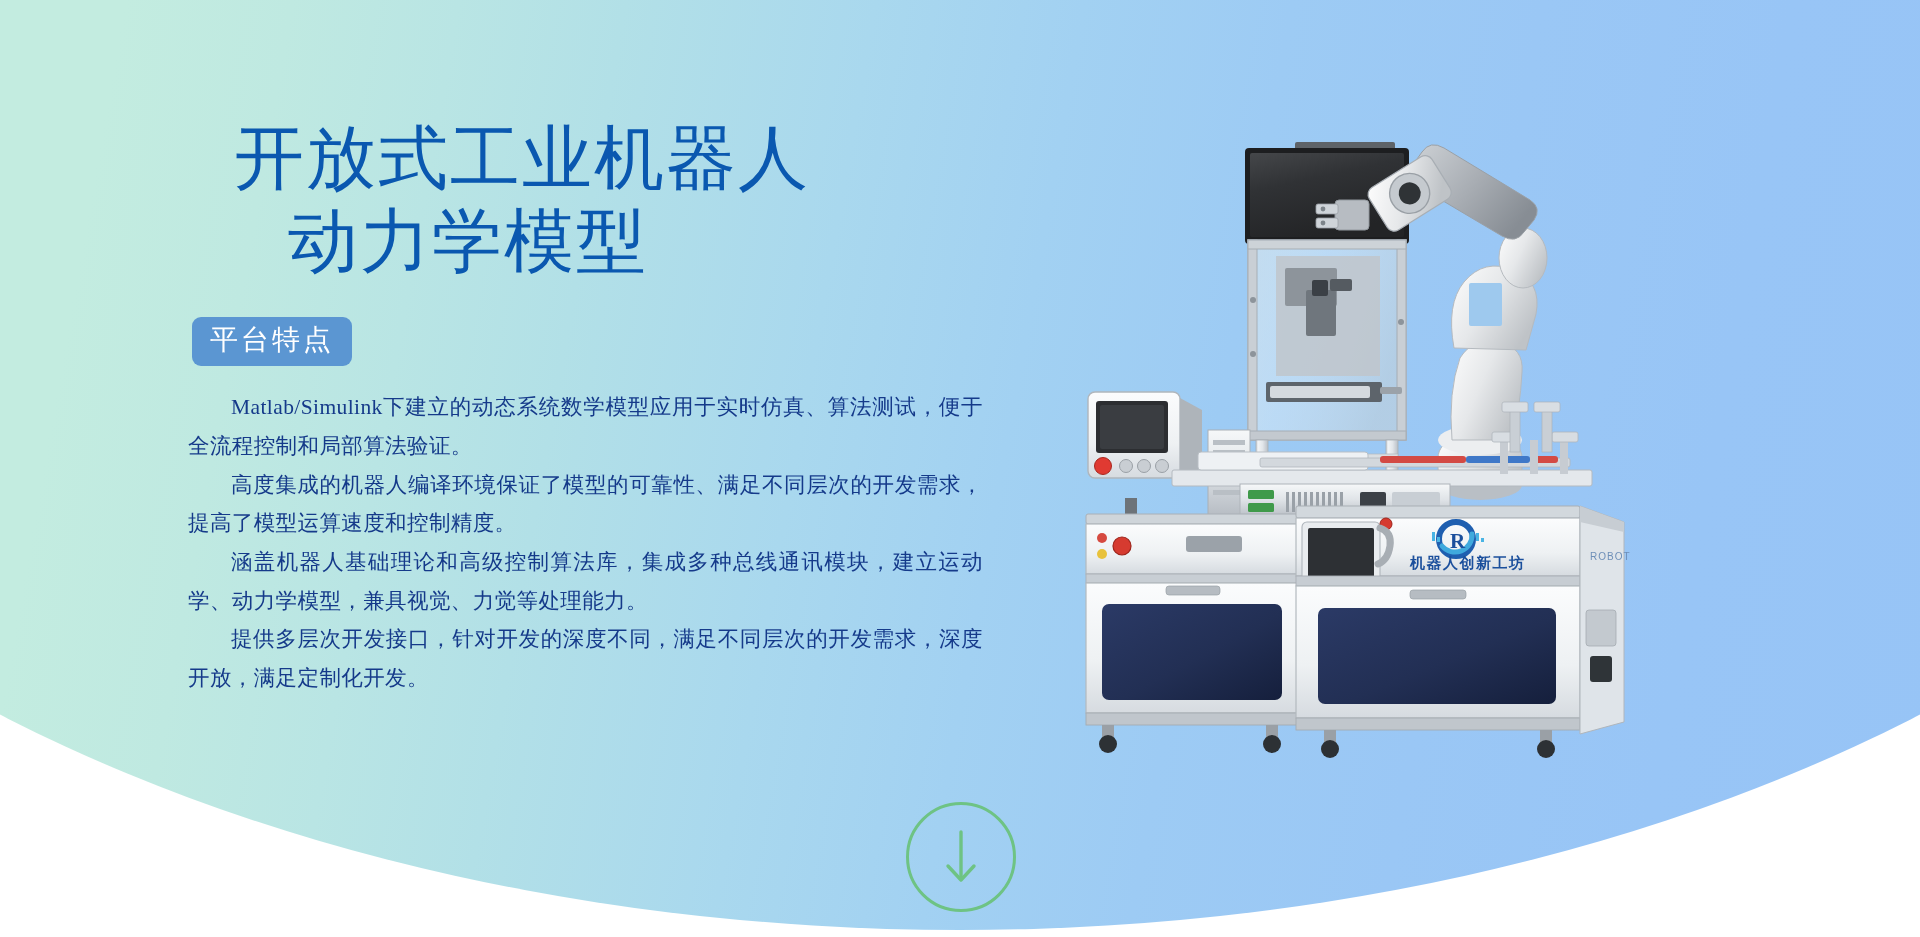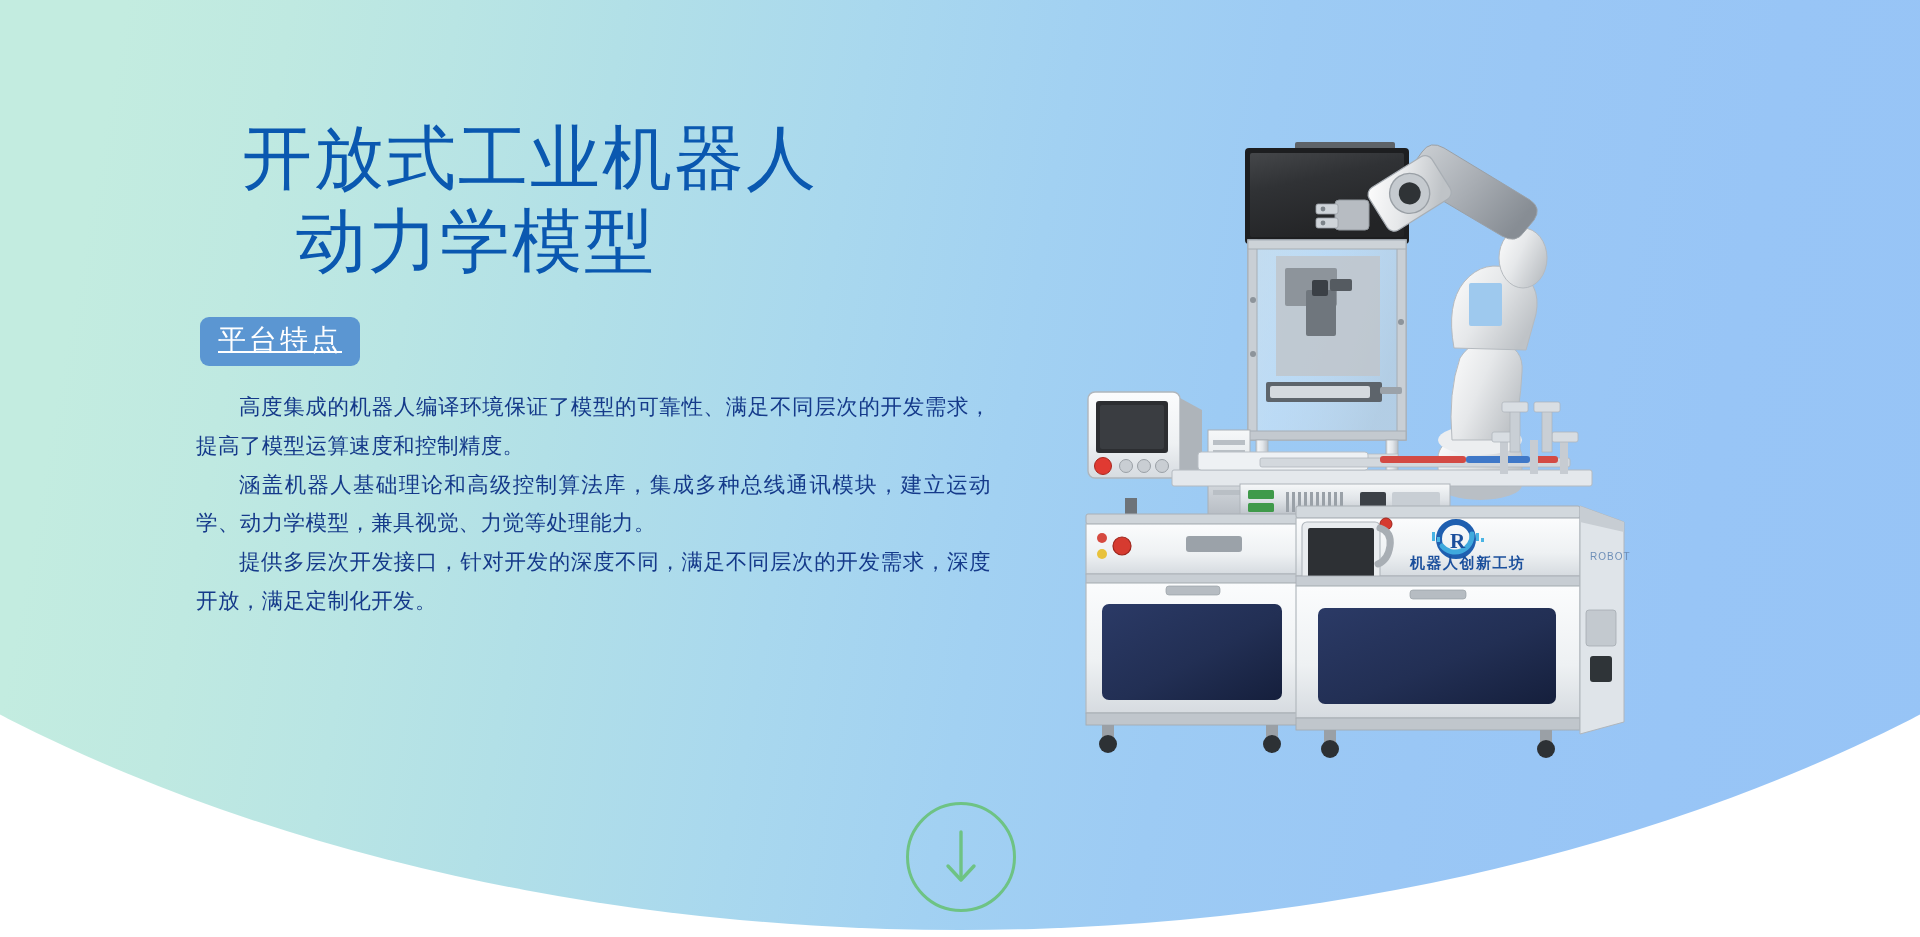--- a/index.html
+++ b/index.html
@@ -40,21 +40,21 @@
         #9ac7f5 74%,
         #98c5f6 86%,
         #97c4f6 100%);
     -webkit-clip-path: ellipse(1500px 930px at 960px 0px);
     clip-path: ellipse(1500px 930px at 960px 0px);
   }
 
   
   .text-col {
     position: absolute;
-    left: 196px;
+    left: 188px;
     top: 118px;
     width: 820px;
   }
 
   .headline {
     font-family: "Liberation Serif", "DejaVu Serif", serif;
     color: #0a58b0;
     font-size: 70px;
     line-height: 1.18;
     letter-spacing: 2px;
@@ -71,21 +71,20 @@
     margin-left: 4px;
     background: #5b96d2;
     color: #ffffff;
     font-family: "Liberation Serif", "DejaVu Serif", serif;
     font-size: 28px;
     line-height: 1;
     padding: 9px 18px 12px 18px;
     border-radius: 9px;
     letter-spacing: 3px;
     white-space: nowrap;
-    text-decoration: underline;
   }
 
   .body-copy {
     margin-top: 22px;
     width: 795px;
     color: #153a8a;
     font-family: "Liberation Serif", "DejaVu Serif", serif;
     font-size: 21.5px;
     line-height: 1.80;
     letter-spacing: 0.4px;
@@ -129,20 +128,21 @@
   <div class="text-col">
 
     <h1 class="headline">
       <span class="line-1">开放式工业机器人</span>
       <span class="line-2">动力学模型</span>
     </h1>
 
     <div class="badge">平台特点</div>
 
     <div class="body-copy">
+      <p>Matlab/Simulink下建立的动态系统数学模型应用于实时仿真、算法测试，便于全流程控制和局部算法验证。</p>
       <p>高度集成的机器人编译环境保证了模型的可靠性、满足不同层次的开发需求，提高了模型运算速度和控制精度。</p>
       <p>涵盖机器人基础理论和高级控制算法库，集成多种总线通讯模块，建立运动学、动力学模型，兼具视觉、力觉等处理能力。</p>
       <p>提供多层次开发接口，针对开发的深度不同，满足不同层次的开发需求，深度开放，满足定制化开发。</p>
     </div>
   </div>
 
   <div class="scroll-cue">
     <svg width="104" height="104" viewBox="0 0 104 104">
       <g stroke="#6ec384" stroke-width="3.4" fill="none" stroke-linecap="round" stroke-linejoin="round">
         <line x1="52" y1="27" x2="52" y2="74"></line>

